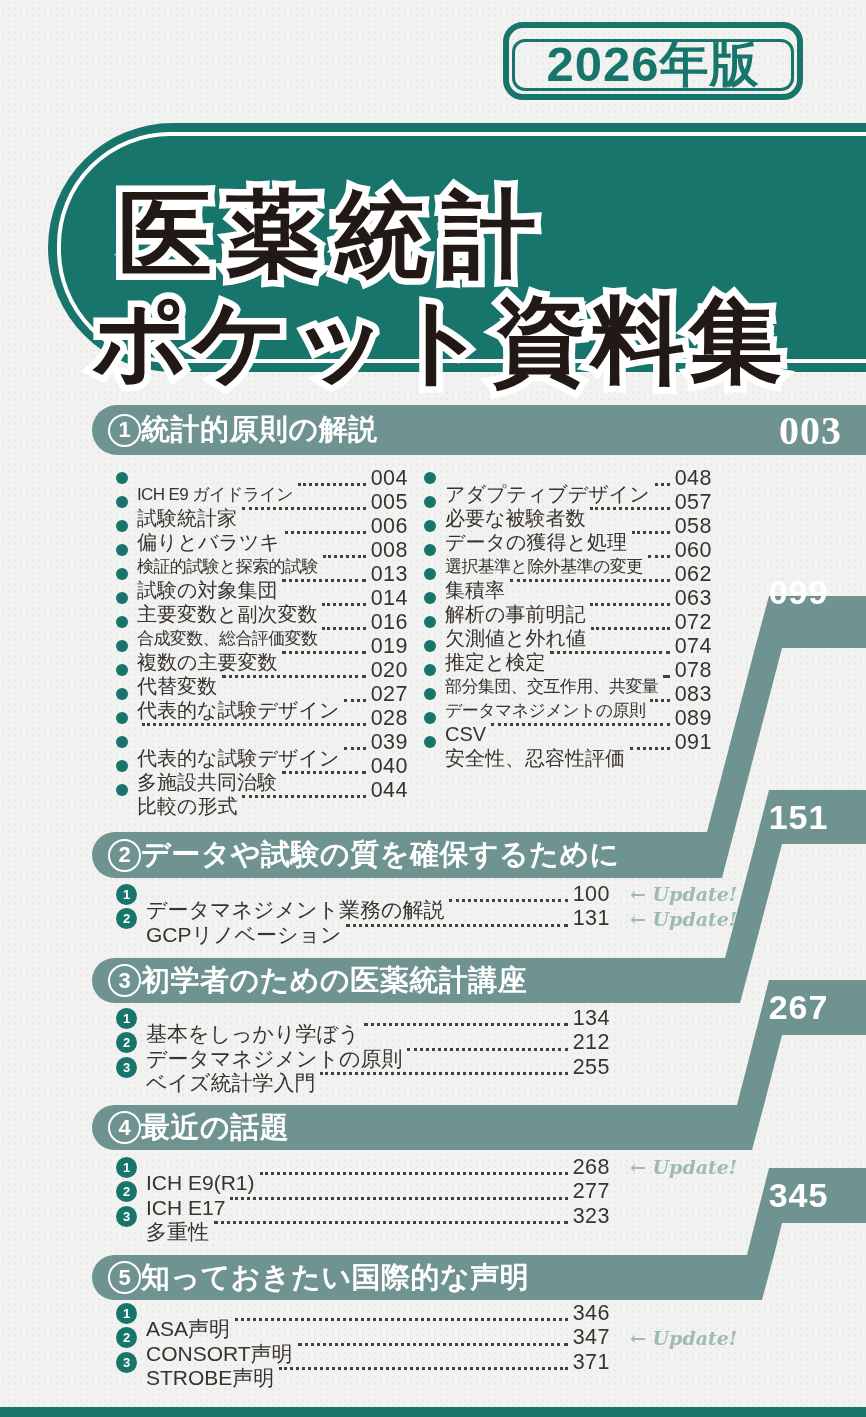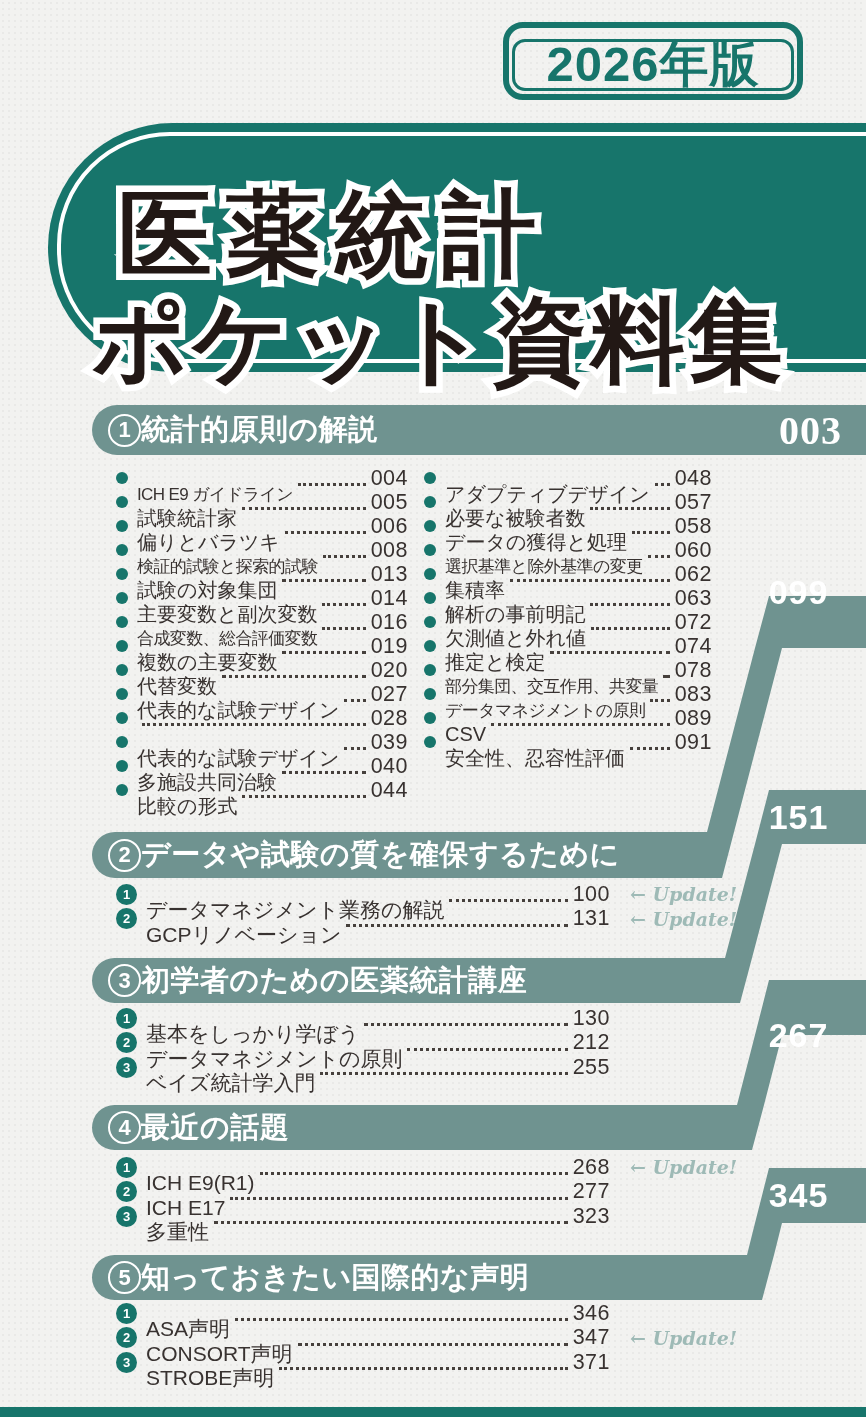--- a/index.html
+++ b/index.html
@@ -58,21 +58,21 @@
   #h4{top:1105px; width:638px; height:45px; border-radius:23px 0 0 23px;}
   #h5{top:1255px; width:648px; height:45px; border-radius:23px 0 0 23px;}
   
   .ribbons{position:absolute; left:0; top:0; pointer-events:none;}
   .tab{
     position:absolute; left:757px; right:0; display:flex; align-items:center; justify-content:center;
     color:#fff; font-size:34px; font-weight:bold; letter-spacing:1px; padding-right:26px;
   }
   #tab-099{top:564px; height:56px;}
   #tab-151{top:790px; height:54px;}
-  #tab-267{top:1008px; height:55px;}
+  #tab-267{top:980px; height:55px;}
   #tab-345{top:1168px; height:55px;}
   
   .list{position:absolute;}
   #s1c1{left:116px; top:466px; width:292px;}
   #s1c2{left:424px; top:466px; width:288px;}
   #s2items{left:116px; top:882px; width:494px;}
   #s3items{left:116px; top:1006px; width:494px;}
   #s4items{left:116px; top:1155px; width:494px;}
   #s5items{left:116px; top:1301px; width:494px;}
   .row{position:relative; display:flex; align-items:center; height:24px; color:var(--ink);}
@@ -328,21 +328,21 @@
         <span class="leader"></span>
         <span class="pg">131</span>
         <span class="upd">← Update!</span>
       </div>
     </div>
   <div class="list" id="s3items">
       <div class="row">
         <span class="numdot">1</span>
         <span class="lab">基本をしっかり学ぼう</span>
         <span class="leader"></span>
-        <span class="pg">130</span>
+        <span class="pg">134</span>
       </div>
       <div class="row">
         <span class="numdot">2</span>
         <span class="lab">データマネジメントの原則</span>
         <span class="leader"></span>
         <span class="pg">212</span>
       </div>
       <div class="row">
         <span class="numdot">3</span>
         <span class="lab">ベイズ統計学入門</span>

